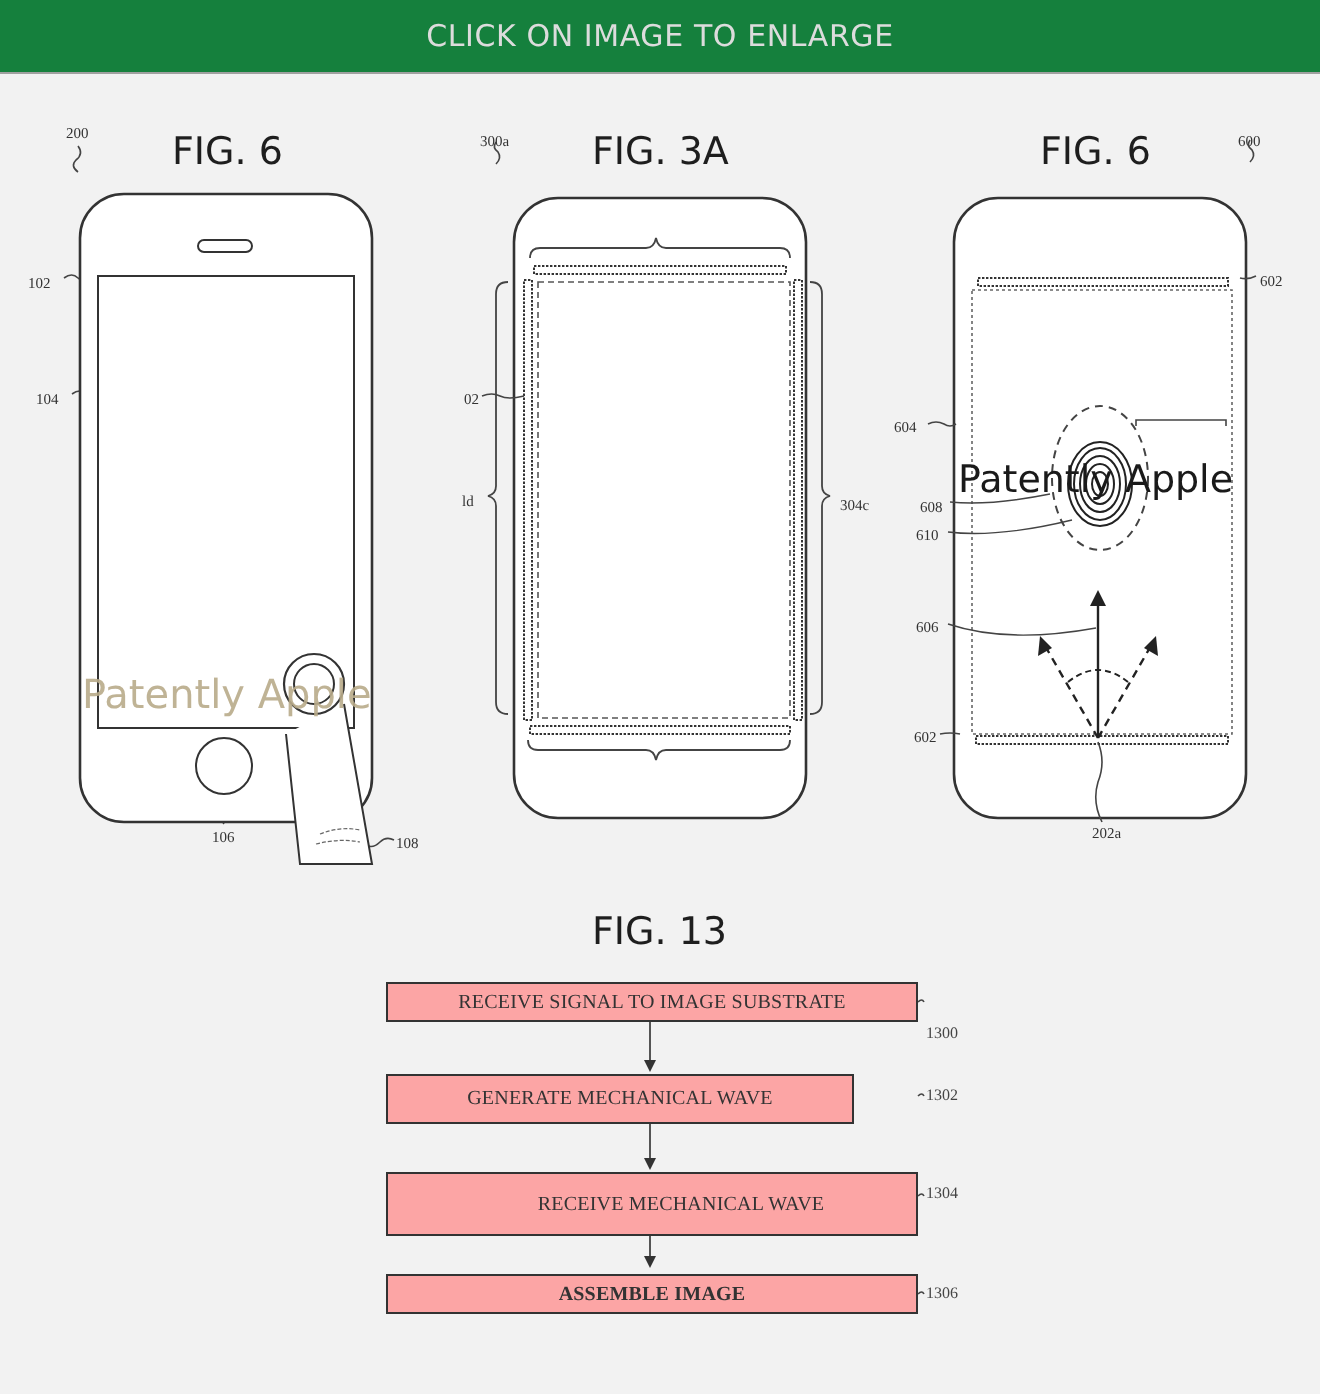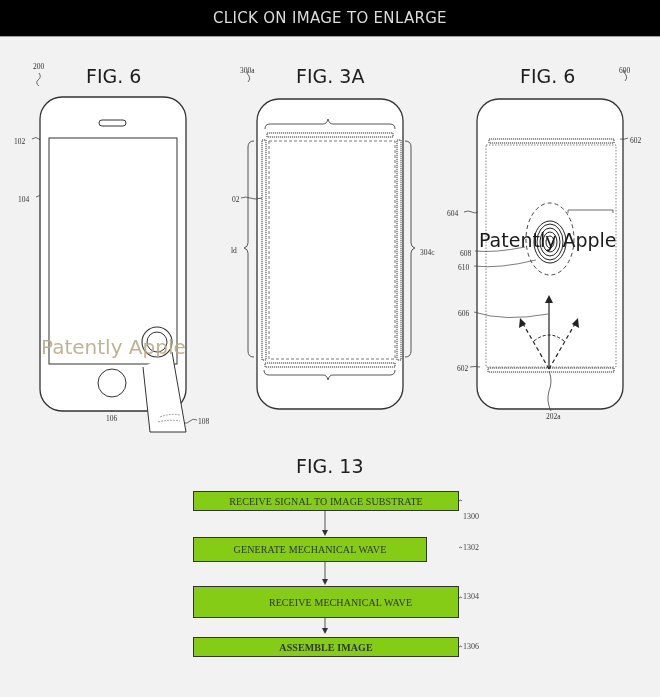--- a/index.html
+++ b/index.html
@@ -4,21 +4,21 @@
 <style>
   html, body { margin: 0; padding: 0; }
   body {
     width: 660px; height: 697px; overflow: hidden;
     background: #f2f2f2;
     font-family: "Liberation Sans", sans-serif;
     position: relative;
   }
   .banner {
     position: absolute; left: 0; top: 0; width: 660px; height: 36px;
-    background: #000000;
+    background: #15803d;
     border-bottom: 1px solid #a0a0a0;
     display: flex; align-items: center; justify-content: center;
     cursor: pointer;
   }
   .banner-text {
     color: #dcdcdc; font-size: 15px; letter-spacing: 0.3px;
     font-family: "DejaVu Sans", sans-serif; font-weight: normal;
   }
   .sheet {
     position: absolute; left: 0; top: 37px; width: 660px; height: 660px;
@@ -31,21 +31,21 @@
   .ref {
     position: absolute; font-family: "Liberation Serif", serif;
     font-size: 7.5px; color: #333; white-space: nowrap;
   }
   .watermark {
     position: absolute; white-space: nowrap;
     font-family: "DejaVu Sans", sans-serif;
   }
   svg { position: absolute; left: 0; top: 0; }
   .flow-box {
-    position: absolute; background: #84cc16; border: 1.5px solid #333;
+    position: absolute; background: #fca5a5; border: 1.5px solid #333;
     box-sizing: border-box; display: flex; align-items: center; justify-content: center;
     font-family: "Liberation Serif", serif; font-size: 10px; color: #333;
     letter-spacing: 0.1px;
   }
   .flow-ref {
     position: absolute; font-family: "Liberation Serif", serif; font-size: 8px; color: #444;
   }
 </style>
 </head>
 <body>

